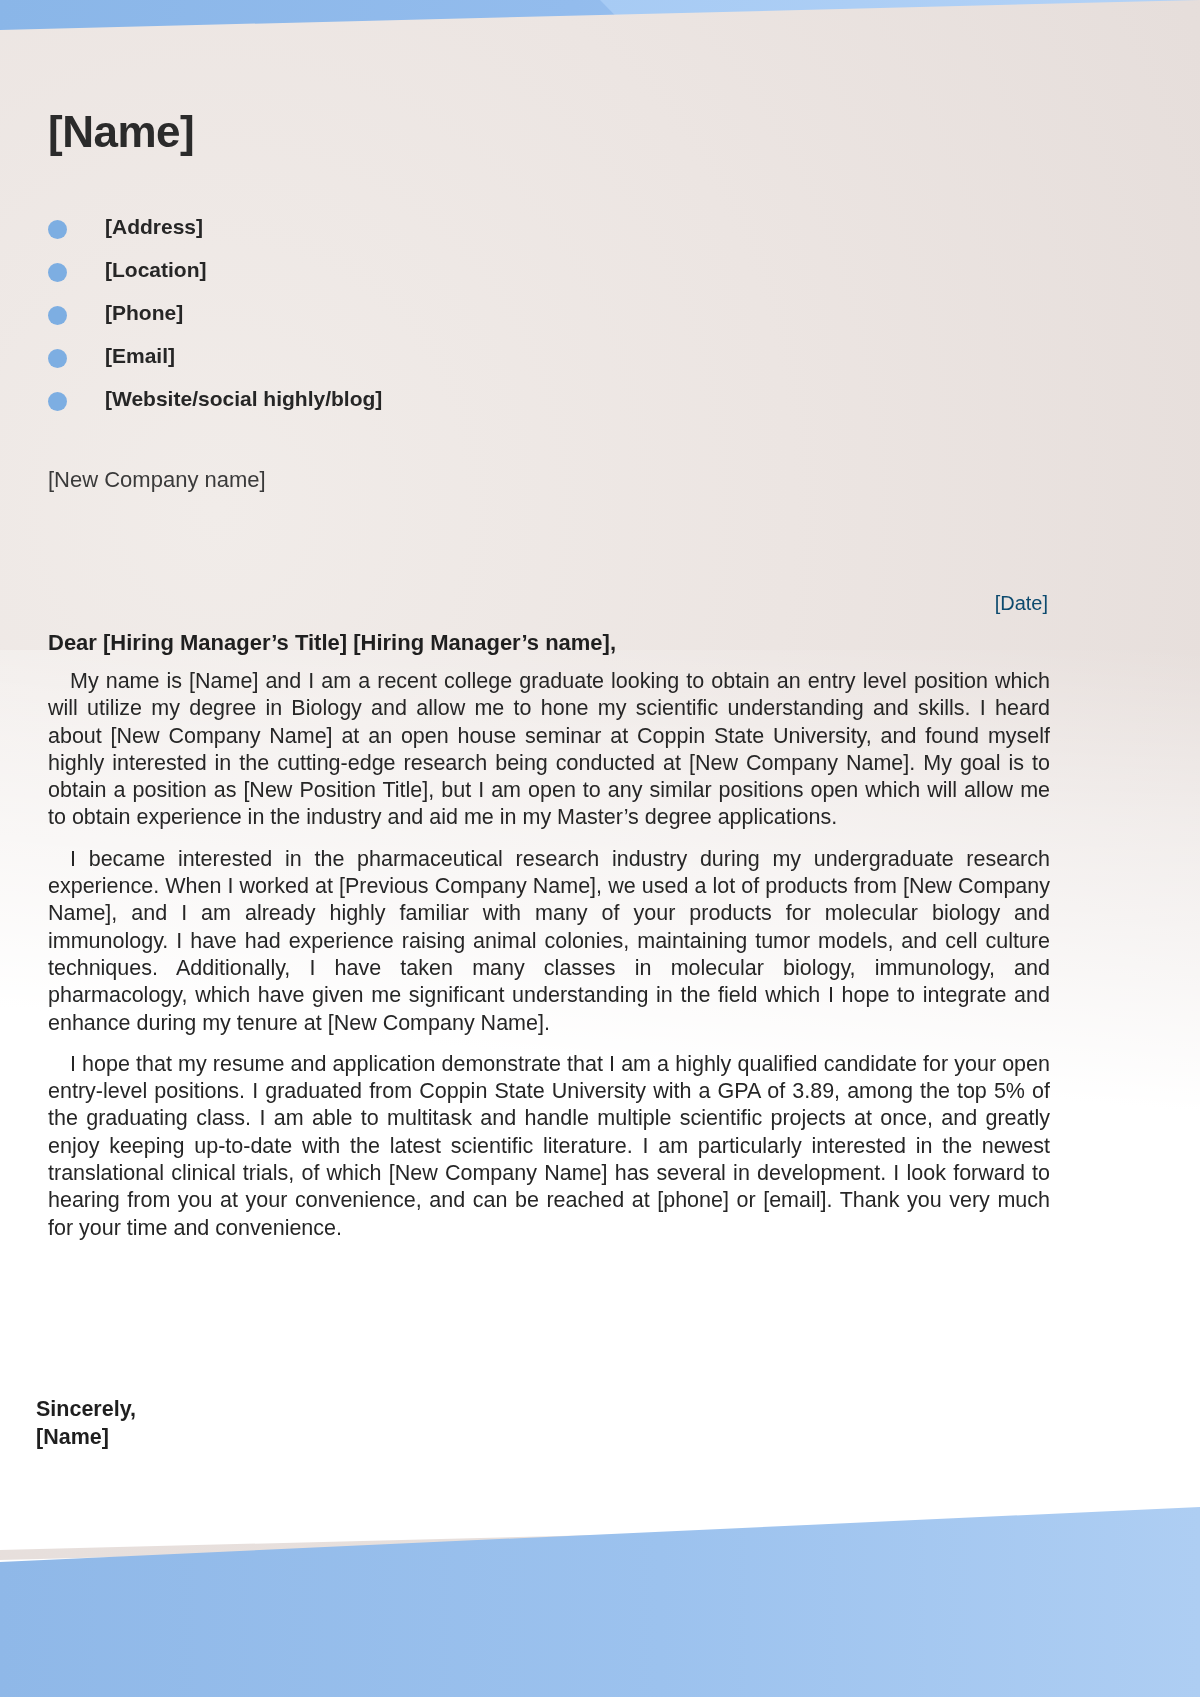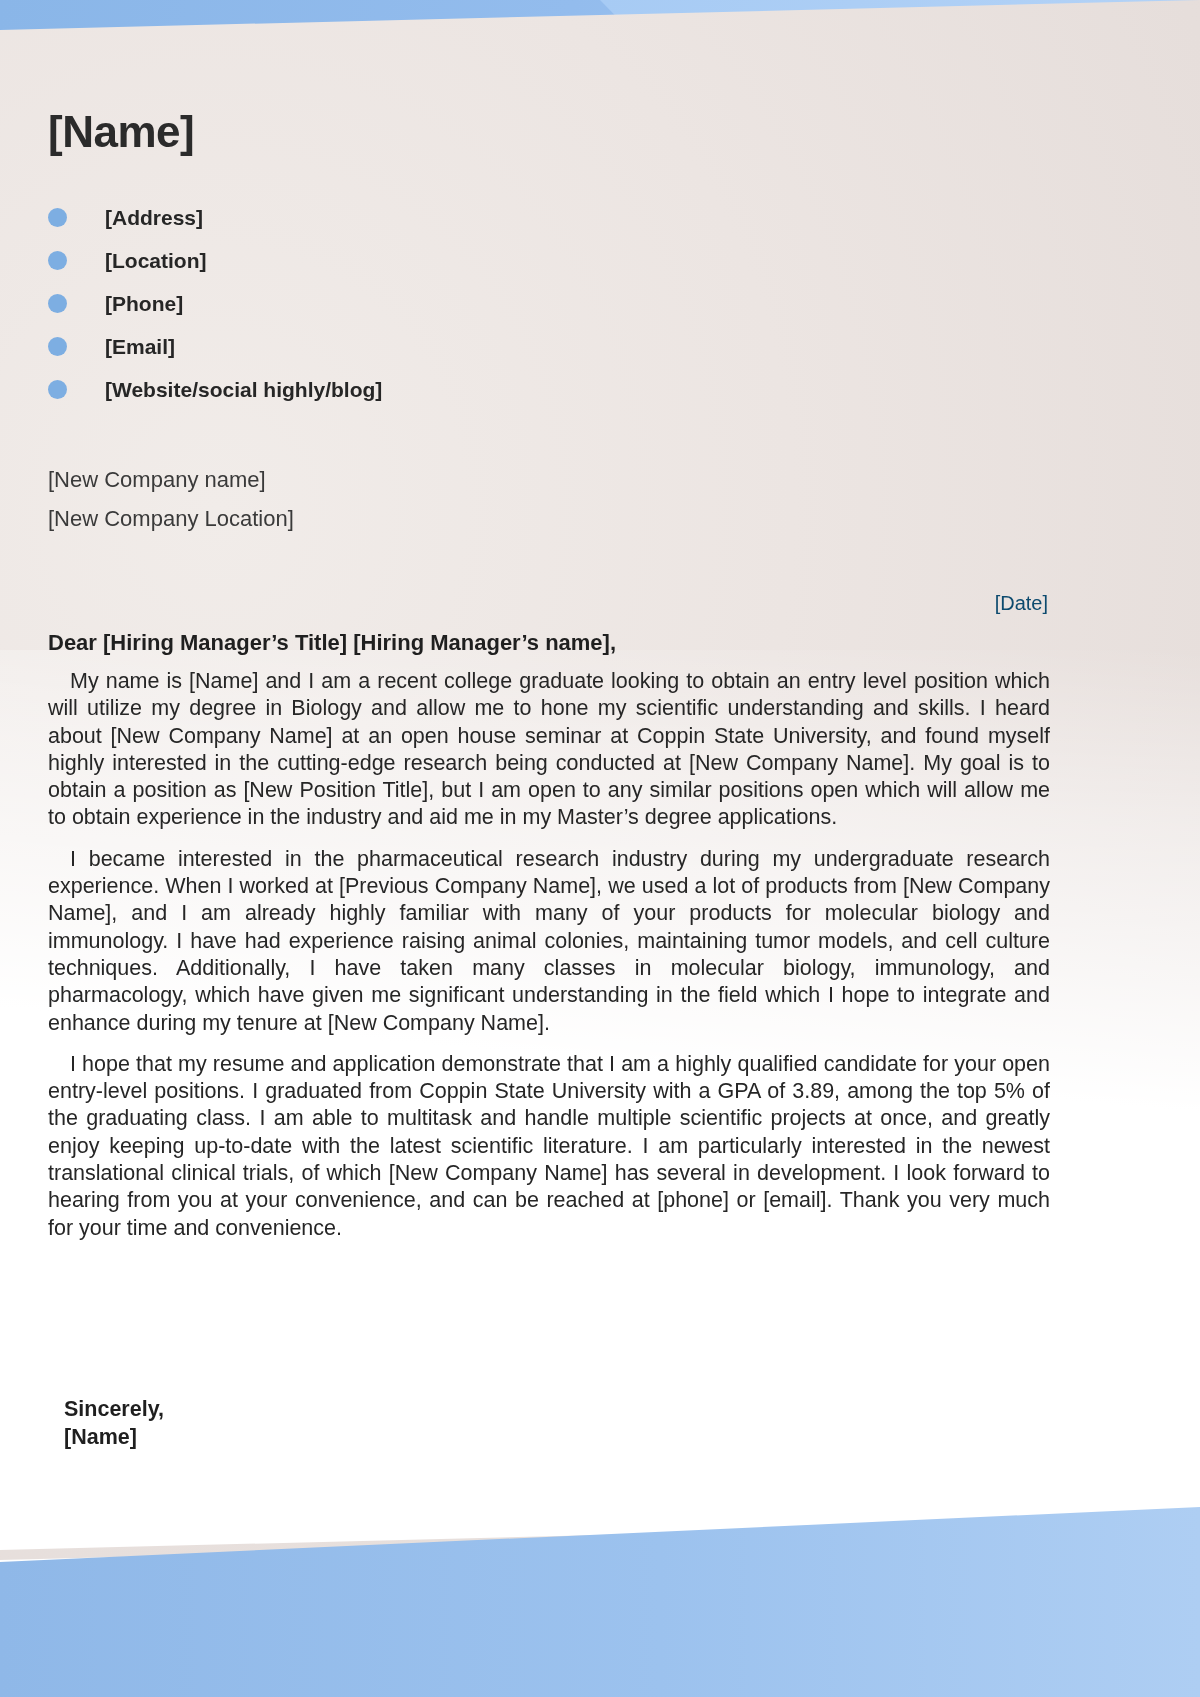--- a/index.html
+++ b/index.html
@@ -118,21 +118,21 @@
   .contact-list {
     position: absolute;
     left: 48px;
     top: 196px;
     margin: 0;
     padding: 0;
     list-style: none;
   }
   .contact-item {
     display: flex;
-    align-items: center;
+    align-items: flex-end;
     height: 43px;
   }
   .bullet-dot {
     width: 19px;
     height: 19px;
     border-radius: 50%;
     background: #7daee2;
     flex: 0 0 auto;
     margin-right: 38px;
   }
@@ -184,21 +184,21 @@
     line-height: 27.3px;
     color: #262626;
     text-align: justify;
     text-indent: 22px;
     margin: 0 0 14px 0;
     hyphens: none;
   }
 
   .closing-block {
     position: absolute;
-    left: 64px;
+    left: 36px;
     top: 1395px;
     line-height: 28px;
   }
   .closing-line {
     font-size: 21.5px;
     font-weight: bold;
     color: #1f1f1f;
   }
 </style>
 </head>
@@ -238,21 +238,20 @@
         <span class="contact-label">[Email]</span>
       </li>
       <li class="contact-item">
         <span class="bullet-dot"></span>
         <span class="contact-label">[Website/social highly/blog]</span>
       </li>
     </ul>
 
     <div class="recipient-block">
       <div class="recipient-line">[New Company name]</div>
-      <div class="recipient-line">[New Company Location]</div>
     </div>
 
     <div class="date-line">[Date]</div>
 
     <div class="salutation">Dear [Hiring Manager’s Title] [Hiring Manager’s name],</div>
 
     <div class="body-copy">
       <p class="body-paragraph">My name is [Name] and I am a recent college graduate looking to obtain an entry level position which will utilize my degree in Biology and allow me to hone my scientific understanding and skills. I heard about [New Company Name] at an open house seminar at Coppin State University, and found myself highly interested in the cutting-edge research being conducted at [New Company Name]. My goal is to obtain a position as [New Position Title], but I am open to any similar positions open which will allow me to obtain experience in the industry and aid me in my Master’s degree applications.</p>
       <p class="body-paragraph">I became interested in the pharmaceutical research industry during my undergraduate research experience. When I worked at [Previous Company Name], we used a lot of products from [New Company Name], and I am already highly familiar with many of your products for molecular biology and immunology. I have had experience raising animal colonies, maintaining tumor models, and cell culture techniques. Additionally, I have taken many classes in molecular biology, immunology, and pharmacology, which have given me significant understanding in the field which I hope to integrate and enhance during my tenure at [New Company Name].</p>
       <p class="body-paragraph">I hope that my resume and application demonstrate that I am a highly qualified candidate for your open entry-level positions. I graduated from Coppin State University with a GPA of 3.89, among the top 5% of the graduating class. I am able to multitask and handle multiple scientific projects at once, and greatly enjoy keeping up-to-date with the latest scientific literature. I am particularly interested in the newest translational clinical trials, of which [New Company Name] has several in development. I look forward to hearing from you at your convenience, and can be reached at [phone] or [email]. Thank you very much for your time and convenience.</p>

